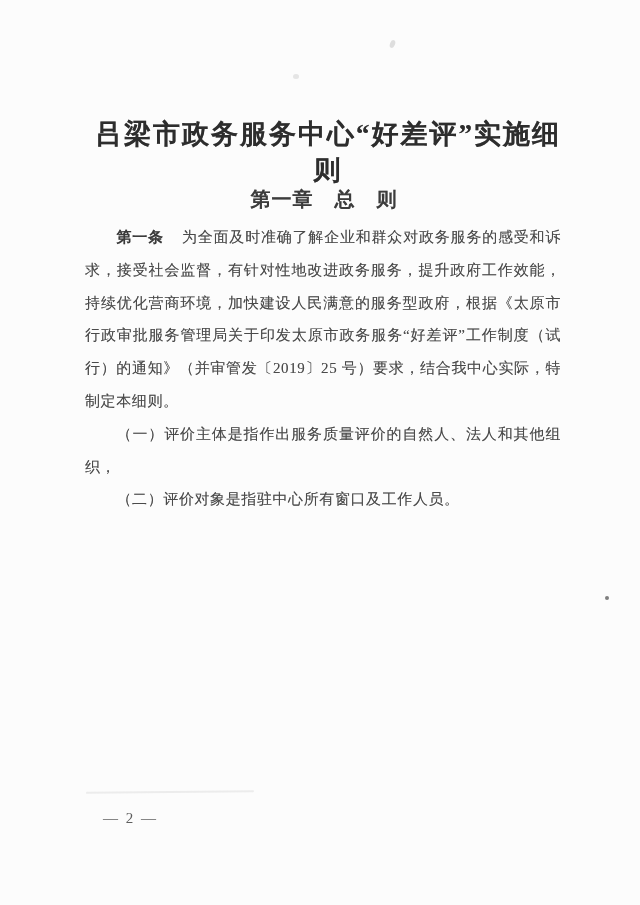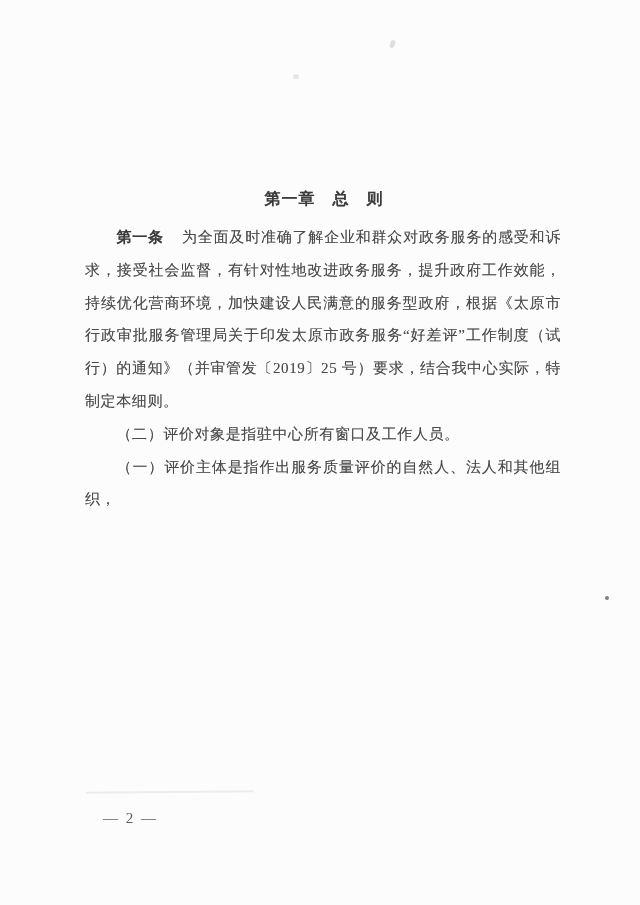--- a/index.html
+++ b/index.html
@@ -33,21 +33,21 @@
   }
   .chapter {
     position: absolute;
     top: 187px;
     left: 85px;
     width: 478px;
     margin: 0;
     text-align: center;
     font-family: "Liberation Sans", "DejaVu Sans", sans-serif;
     font-weight: 700;
-    font-size: 16px;
+    font-size: 20px;
     line-height: 24px;
     letter-spacing: 1px;
     color: #3c3c3c;
     text-shadow: 0 0 0.5px rgba(60,60,60,0.4);
   }
   .doc-body {
     position: absolute;
     top: 221px;
     left: 85px;
     width: 476px;
@@ -92,27 +92,28 @@
     background: rgba(120,120,120,0.12);
     border-radius: 2px;
     transform: rotate(-0.6deg);
   }
 </style>
 </head>
 <body>
 
 <div class="page">
 
+  <h1 class="title">吕梁市政务服务中心“好差评”实施细则</h1>
 
   <h2 class="chapter">第一章　总　则</h2>
 
   <div class="doc-body">
       <p><b class="lead">第一条</b><span>为全面及时准确了解企业和群众对政务服务的感受和诉求，接受社会监督，有针对性地改进政务服务，提升政府工作效能，持续优化营商环境，加快建设人民满意的服务型政府，根据《太原市行政审批服务管理局关于印发太原市政务服务“好差评”工作制度（试行）的通知》（并审管发〔2019〕25 号）要求，结合我中心实际，特制定本细则。</span></p>
+      <p><span>（一）评价主体是指作出服务质量评价的自然人、法人和其他组织，</span></p>
       <p><span>（二）评价对象是指驻中心所有窗口及工作人员。</span></p>
-      <p><span>（一）评价主体是指作出服务质量评价的自然人、法人和其他组织，</span></p>
     </div>
 
   <div class="footer">— 2 —</div>
 
   <div class="speck speck-1"></div>
   <div class="speck speck-2"></div>
   <div class="speck speck-3"></div>
   <div class="smudge-line"></div>
 
 </div>

